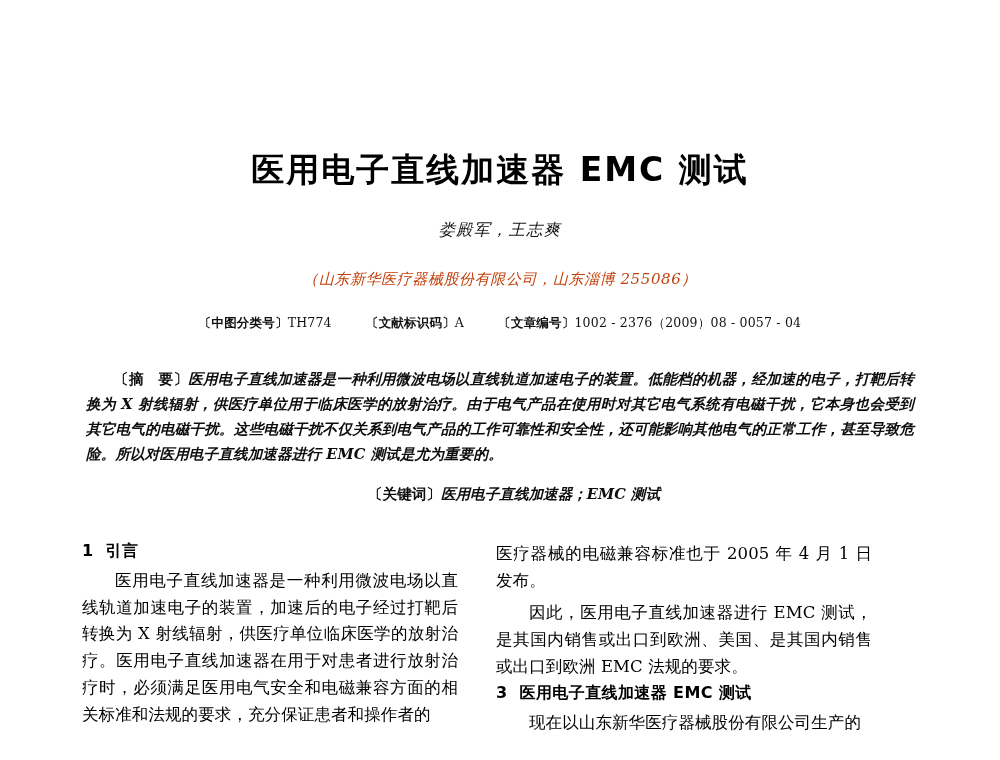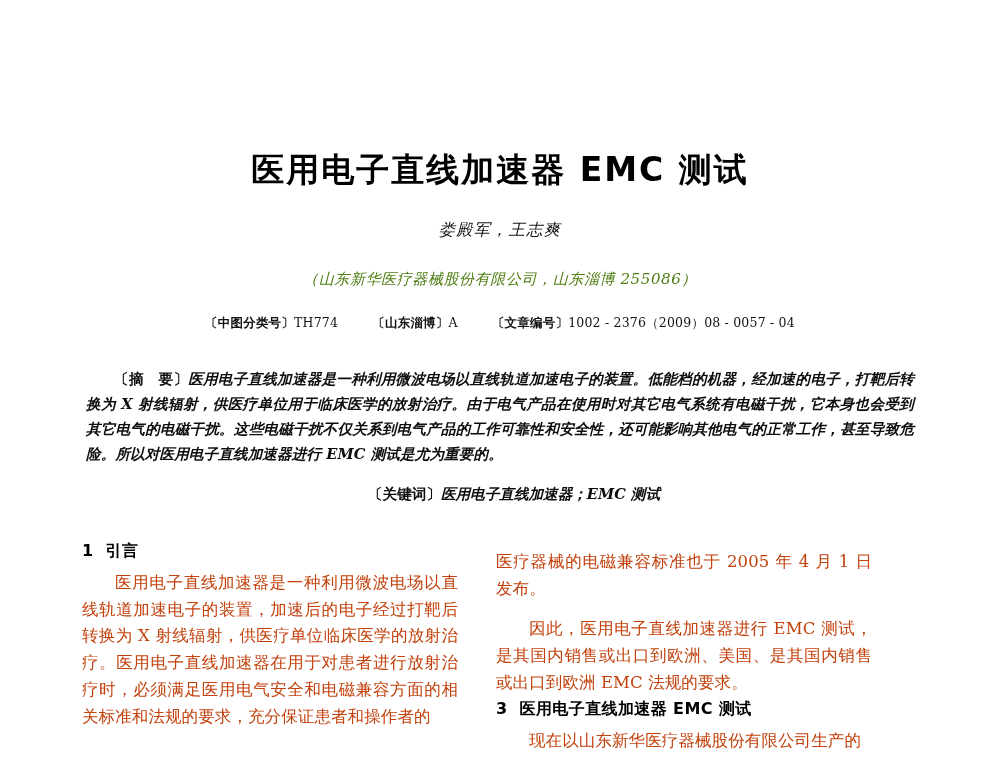--- a/index.html
+++ b/index.html
@@ -46,21 +46,21 @@
     font-weight: 400;
     font-style: italic;
     letter-spacing: 1.5px;
     color: #111;
   }
   .affiliation {
     margin-top: 29px;
     font-size: 15px;
     font-style: italic;
     letter-spacing: 0.6px;
-    color: #4d7c0f;
+    color: #c2410c;
   }
 
   
   .classification {
     margin-top: 26px;
     text-align: center;
     font-size: 12.5px;
     font-style: italic;
     color: #111;
     letter-spacing: 0.2px;
@@ -124,44 +124,44 @@
     margin: 0 0 6px 0;
     letter-spacing: 0.4px;
     white-space: nowrap;
   }
   .sec-head .sec-num { margin-right: 12px; }
   .para {
     font-size: 16.5px;
     line-height: 1.62;
     text-align: justify;
     text-align-last: left;
-    margin: 8px 0 2px 0;
+    margin: 0 0 2px 0;
     letter-spacing: 0.1px;
-    color: #c2410c;
+    color: #000000;
   }
   .para.indent { text-indent: 2em; }
   .spacer-sm { height: 4px; }
 </style>
 </head>
 <body>
 
 <div class="page">
 
   <div class="masthead">
     <h1 class="doc-title">医用电子直线加速器 EMC 测试</h1>
     <div class="authors">娄殿军，王志爽</div>
     <div class="affiliation">（山东新华医疗器械股份有限公司，山东淄博 255086）</div>
   </div>
 
   <div class="classification">
     <span class="cls-item">
       <span class="cls-label">〔中图分类号〕</span><span class="cls-value">TH774</span>
     </span>
     <span class="cls-item">
-      <span class="cls-label">〔山东淄博〕</span><span class="cls-value">A</span>
+      <span class="cls-label">〔文献标识码〕</span><span class="cls-value">A</span>
     </span>
     <span class="cls-item">
       <span class="cls-label">〔文章编号〕</span><span class="cls-value">1002 - 2376（2009）08 - 0057 - 04</span>
     </span>
   </div>
 
   <div class="abstract-block">
     <span class="abstract-indent"></span><span class="lead-label">〔摘　要〕</span><span>医用电子直线加速器是一种利用微波电场以直线轨道加速电子的装置。低能档的机器，经加速的电子，打靶后转换为 X 射线辐射，供医疗单位用于临床医学的放射治疗。由于电气产品在使用时对其它电气系统有电磁干扰，它本身也会受到其它电气的电磁干扰。这些电磁干扰不仅关系到电气产品的工作可靠性和安全性，还可能影响其他电气的正常工作，甚至导致危险。所以对医用电子直线加速器进行 EMC 测试是尤为重要的。</span>
   </div>
 

